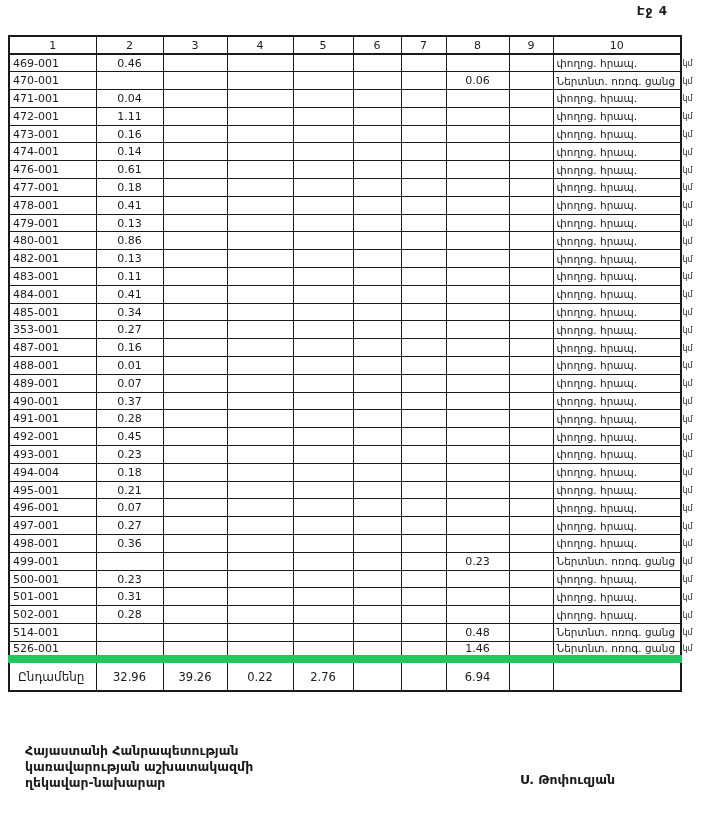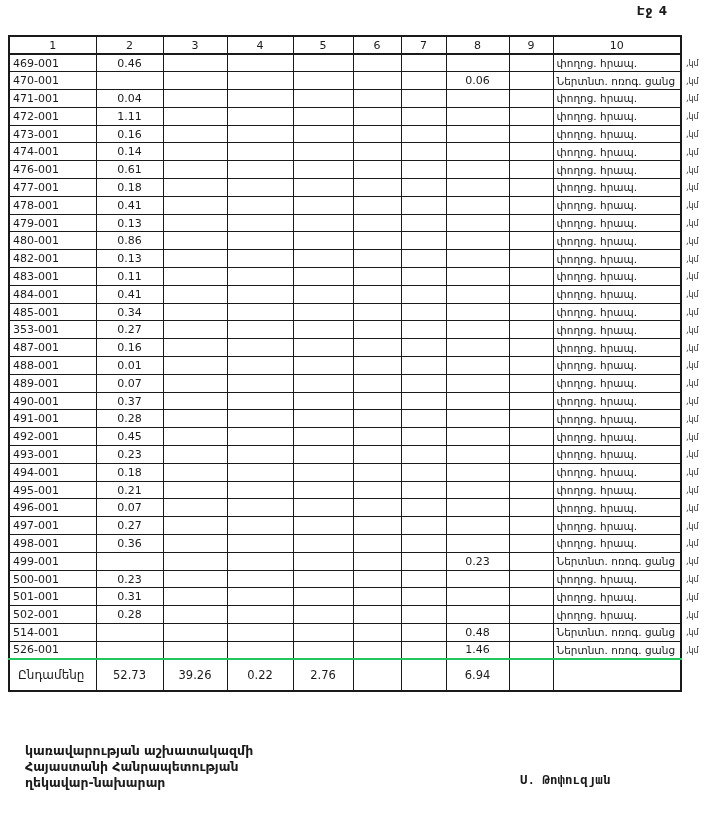--- a/index.html
+++ b/index.html
@@ -38,33 +38,33 @@
   tbody tr{height:17.8px;}
   td.code{text-align:left;margin-left:24px;}
   td.num{text-align:center;}
   td.desc{
     text-align:left;position:relative;
     font-size:10.5px;padding-right:17px;
   }
   .unit{
     position:absolute;left:100%;top:50%;
     transform:translateY(-50%);
-    margin-left:6px;font-size:8px;color:#2a2a2a;
+    font-size:8px;color:#2a2a2a;
     white-space:nowrap;
   }
   tr.totals{height:32px;}
-  tr.totals td{border-top:2px solid #22c55e;font-size:11.5px;}
+  tr.totals td{border-top:8px solid #22c55e;font-size:11.5px;}
   tr.totals td.code{font-size:12px;padding-left:8px;}
   .footer-org{
     position:absolute;left:25px;top:743px;
     font-size:12.5px;font-weight:bold;line-height:16px;
   }
   .signature{
     position:absolute;left:520px;top:772px;
-    font-size:12.5px;font-weight:bold;font-family:Liberation Mono, monospace;
+    font-size:12.5px;font-weight:bold;
   }
 </style>
 </head>
 <body>
 
 <div class="page">
 
   <div class="page-label">Էջ 4</div>
 
   <table class="doc-table">
@@ -365,21 +365,21 @@
           <td class="empty"></td>
           <td class="empty"></td>
           <td class="empty"></td>
           <td class="empty"></td>
           <td class="empty"></td>
           <td class="num"></td>
           <td class="empty"></td>
           <td class="desc"><span class="desc-text">փողոց. հրապ.</span><span class="unit">,կմ</span></td>
         </tr>
         <tr>
-          <td class="code">494-001</td>
+          <td class="code">494-004</td>
           <td class="num">0.18</td>
           <td class="empty"></td>
           <td class="empty"></td>
           <td class="empty"></td>
           <td class="empty"></td>
           <td class="empty"></td>
           <td class="num"></td>
           <td class="empty"></td>
           <td class="desc"><span class="desc-text">փողոց. հրապ.</span><span class="unit">,կմ</span></td>
         </tr>
@@ -498,34 +498,34 @@
           <td class="empty"></td>
           <td class="empty"></td>
           <td class="empty"></td>
           <td class="empty"></td>
           <td class="num">1.46</td>
           <td class="empty"></td>
           <td class="desc"><span class="desc-text">Ներտնտ. ոռոգ. ցանց</span><span class="unit">,կմ</span></td>
         </tr>
         <tr class="totals">
           <td class="code">Ընդամենը</td>
-          <td class="num">52.73</td>
+          <td class="num">32.96</td>
           <td class="num">39.26</td>
           <td class="num">0.22</td>
           <td class="num">2.76</td>
           <td class="empty"></td>
           <td class="empty"></td>
           <td class="num">6.94</td>
           <td class="empty"></td>
           <td class="desc"></td>
         </tr>
       </tbody>
   </table>
 
   <div class="footer-org">
+    <div>Հայաստանի Հանրապետության</div>
     <div>կառավարության աշխատակազմի</div>
-    <div>Հայաստանի Հանրապետության</div>
     <div>ղեկավար-նախարար</div>
   </div>
 
   <div class="signature">Ս. Թոփուզյան</div>
 
 </div>
 
 </body></html>

